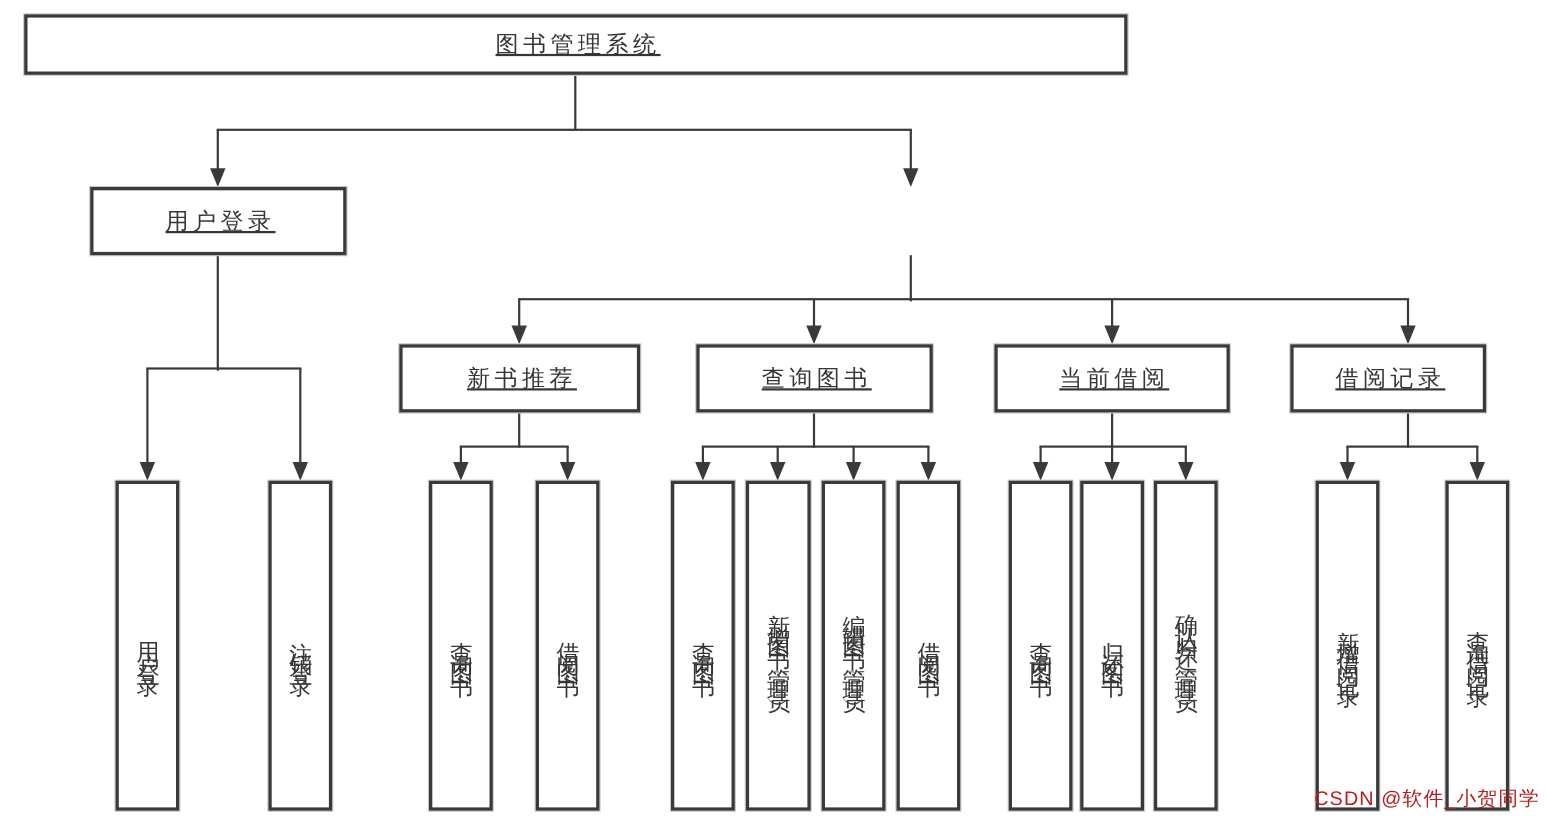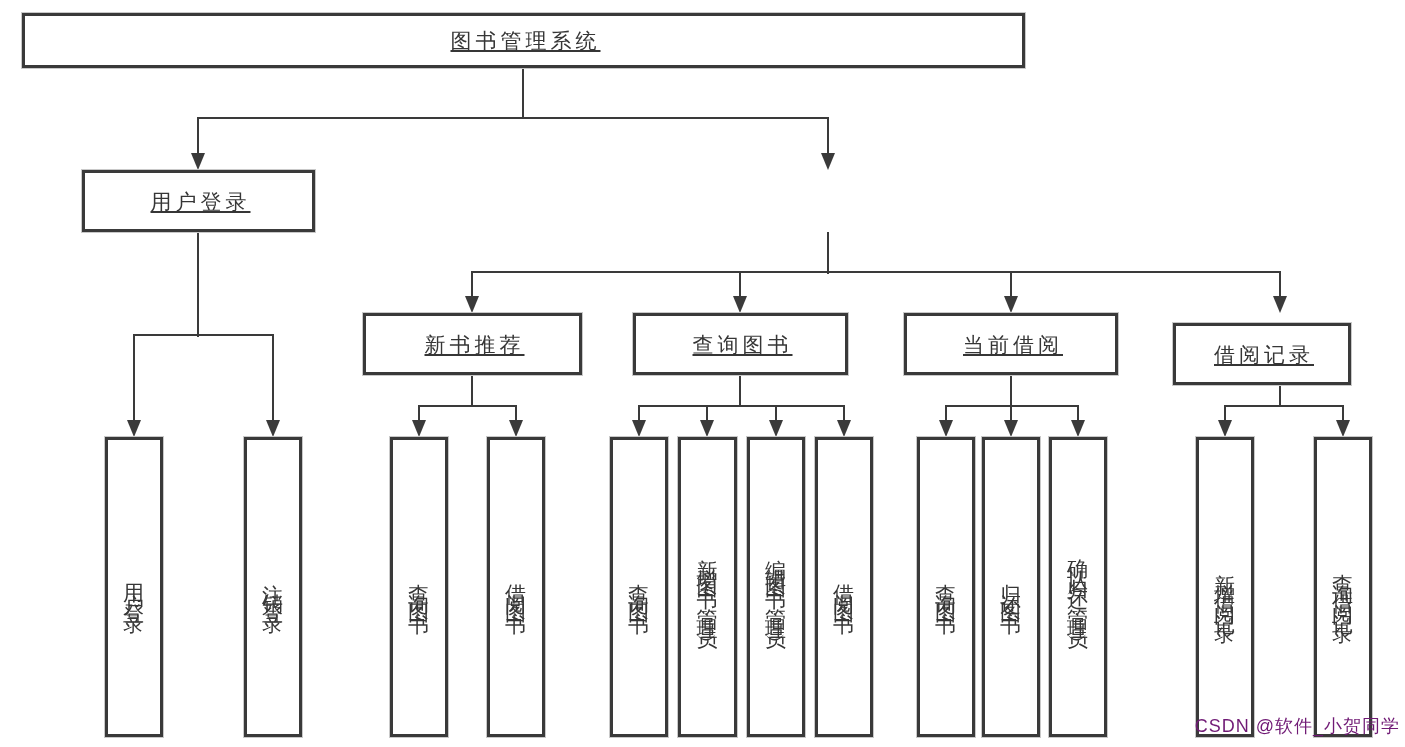--- a/index.html
+++ b/index.html
@@ -44,21 +44,21 @@
     border-right: 7px solid transparent;
     border-top: 17px solid #3a3a3a;
     z-index: 1;
   }
   .watermark {
     position: absolute;
     right: 5px;
     top: 714px;
     font-size: 18px;
     letter-spacing: 1px;
-    color: #701a75;
+    color: #b91c1c;
     z-index: 3;
     white-space: nowrap;
     margin-left: 24px;
   }
 </style>
 </head>
 <body>
 
 <div class="canvas">
 
@@ -72,21 +72,21 @@
 
   <div class="box" style="left:363px; top:313px; width:219px; height:62px;">
     <span class="hlabel">新书推荐</span>
   </div>
   <div class="box" style="left:633px; top:313px; width:215px; height:62px;">
     <span class="hlabel">查询图书</span>
   </div>
   <div class="box" style="left:904px; top:313px; width:214px; height:62px;">
     <span class="hlabel">当前借阅</span>
   </div>
-  <div class="box" style="left:1173px; top:313px; width:178px; height:62px;margin-top:10px;">
+  <div class="box" style="left:1173px; top:313px; width:178px; height:62px;">
     <span class="hlabel">借阅记录</span>
   </div>
 
   <div class="box vbox" style="left:105px; top:437px; width:58px; height:300px;">
     <span class="vlabel">用户登录</span>
   </div>
   <div class="box vbox" style="left:244px; top:437px; width:58px; height:300px;">
     <span class="vlabel">注销登录</span>
   </div>
 

